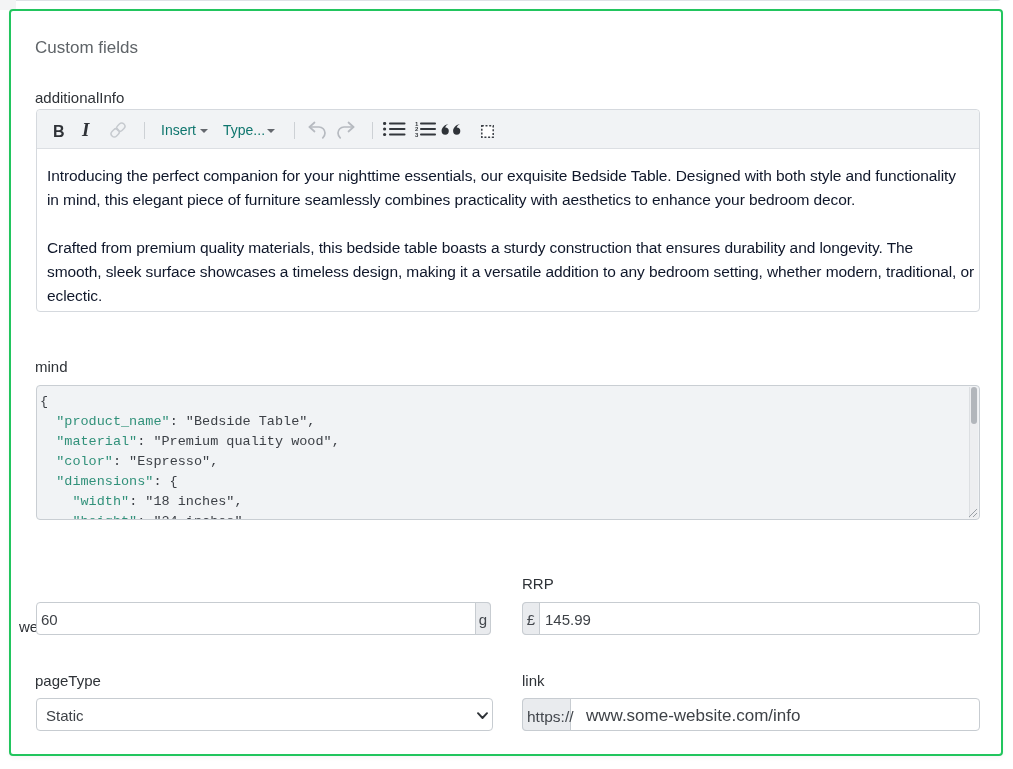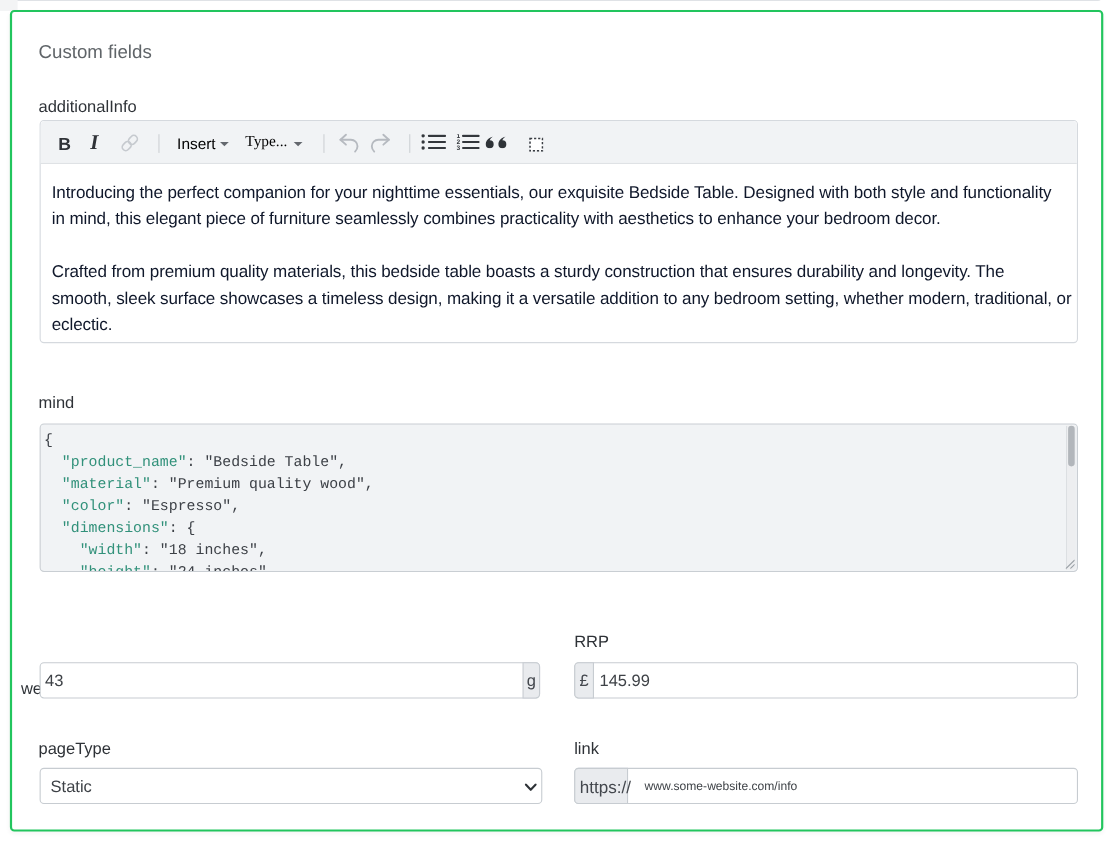--- a/index.html
+++ b/index.html
@@ -8,21 +8,21 @@
   .topline { position:absolute; left:9px; top:-8px; width:993px; height:9px; border:1px solid #dfe2e6; border-radius:4px; }
   .corner { position:absolute; left:0; top:0; width:16px; height:10px; background:#f3f4f5; }
   .card { position:absolute; left:9px; top:9px; width:994px; height:747px; background:#fff; border:2px solid #22c55e; border-radius:4px; box-shadow:0 2px 4px rgba(0,0,0,0.04); }
   .title { position:absolute; left:24px; top:25px; font-size:17px; line-height:24px; color:#5f6468; }
   .lbl { position:absolute; font-size:15px; line-height:20px; color:#2e3237; }
   
   .editor { position:absolute; left:25px; top:98px; width:944px; height:203px; border:1px solid #d5d9de; border-radius:4px; background:#fff; }
   .toolbar { position:absolute; left:0; top:0; right:0; height:39px; background:#f1f3f5; border-bottom:1px solid #dcdfe3; border-radius:4px 4px 0 0; }
   .tb { position:absolute; }
   .sep { position:absolute; top:12px; width:1px; height:17px; background:#cdd1d5; }
-  .tbtxt { position:absolute; font-size:14px; line-height:20px; color:#000000; top:10px; }
+  .tbtxt { position:absolute; font-size:14px; line-height:20px; color:#0f766e; top:10px; }
   .tri { position:absolute; width:0; height:0; border-left:4px solid transparent; border-right:4px solid transparent; border-top:4.5px solid #64686e; top:19px; }
   .content { position:absolute; left:0; top:40px; right:0; bottom:0; padding:14px 2px 0 10px; font-size:15.5px; line-height:24px; color:#0f172a; letter-spacing:-0.1px; overflow:hidden; }
   .content p + p { margin-top:24px; }
   
   .ta { position:absolute; left:25px; top:374px; width:944px; height:135px; background:#f1f3f5; border:1px solid #c9ced3; border-radius:4px; overflow:hidden; }
   .ta pre { font-family:"Liberation Mono",monospace; font-size:13.5px; line-height:20px; color:#3d4147; padding:6px 0 0 3px; }
   .ta .k { color:#31917a; }
   .sb { position:absolute; top:1px; right:1px; width:9px; bottom:1px; background:#edeef0; border-left:1px solid #dcdfe2; border-radius:0 3px 3px 0; }
   .thumb { position:absolute; top:0px; left:1px; width:6px; height:37px; background:#b2b6bb; border-radius:3px; }
   .rsz { position:absolute; right:2px; bottom:2px; width:10px; height:10px; }
@@ -47,21 +47,21 @@
         <span class="tb" style="left:45px;top:7px;font-family:'Liberation Serif',serif;font-style:italic;font-weight:600;font-size:19px;line-height:26px;color:#2f3237;">I</span>
         <svg class="tb" style="left:72px;top:11px;" width="18" height="18" viewBox="0 0 18 18">
           <g transform="rotate(-45 9 9)" stroke="#c6cacf" stroke-width="1.5" fill="none">
             <rect x="0.6" y="5.8" width="8.8" height="6.4" rx="3.2"></rect>
             <rect x="8.6" y="5.8" width="8.8" height="6.4" rx="3.2"></rect>
           </g>
         </svg>
         <div class="sep" style="left:107px;"></div>
         <span class="tbtxt" style="left:124px;">Insert</span>
         <span class="tri" style="left:163px;"></span>
-        <span class="tbtxt" style="left:186px;font-family:Liberation Serif, serif;">Type...</span>
+        <span class="tbtxt" style="left:186px;">Type...</span>
         <span class="tri" style="left:230px;"></span>
         <div class="sep" style="left:257px;"></div>
         <svg class="tb" style="left:271px;top:11px;" width="19" height="18" viewBox="0 0 19 18">
           <g stroke="#b6bac0" stroke-width="1.7" fill="none" stroke-linecap="round" stroke-linejoin="round">
             <path d="M6.5 1.5 L1.5 6 L6.5 10.5"></path>
             <path d="M1.5 6 H11 a6 6 0 0 1 6 6 c0 2 -0.7 3.4 -2.2 4.8"></path>
           </g>
         </svg>
         <svg class="tb" style="left:299px;top:11px;" width="19" height="18" viewBox="0 0 19 18">
           <g stroke="#b6bac0" stroke-width="1.7" fill="none" stroke-linecap="round" stroke-linejoin="round">
@@ -122,33 +122,33 @@
         <g stroke="#9aa0a6" stroke-width="1">
           <line x1="2" y1="10" x2="10" y2="2"></line>
           <line x1="6" y1="10" x2="10" y2="6"></line>
         </g>
       </svg>
     </div>
 
     <div class="lbl" style="left:8px; top:563px;margin-top:43px;">weight</div>
     <div class="lbl" style="left:511px; top:563px;">RRP</div>
     <div class="inp" style="left:25px; top:591px; width:455px; height:33px;">
-      <span class="val">43</span>
+      <span class="val">60</span>
       <div class="affix suffix" style="width:16px;"><span style="line-height:33px;">g</span></div>
     </div>
     <div class="inp" style="left:511px; top:591px; width:458px; height:33px;">
       <span class="val" style="left:22px;">145.99</span>
       <div class="affix prefix" style="width:18px;"><span style="line-height:33px;">£</span></div>
     </div>
 
     <div class="lbl" style="left:24px; top:660px;">pageType</div>
     <div class="lbl" style="left:511px; top:660px;">link</div>
     <div class="inp" style="left:25px; top:687px; width:457px; height:33px;">
       <span class="val" style="left:9px;">Static</span>
       <svg style="position:absolute;right:4px;top:13px;" width="11" height="8" viewBox="0 0 11 8">
         <path d="M1 1.2 L5.5 6 L10 1.2" stroke="#2f3338" stroke-width="1.9" fill="none" stroke-linecap="round" stroke-linejoin="round"></path>
       </svg>
     </div>
     <div class="inp" style="left:511px; top:687px; width:458px; height:33px;">
-      <span class="val" style="left:63px;font-size:11px;">www.some-website.com/info</span>
+      <span class="val" style="left:63px;font-size:17px;">www.some-website.com/info</span>
       <div class="affix prefix" style="width:49px;text-align:left;"><span style="line-height:35px;margin-left:4px;font-size:15.5px;">https://</span></div>
     </div>
   </div>
 
 </body></html>

